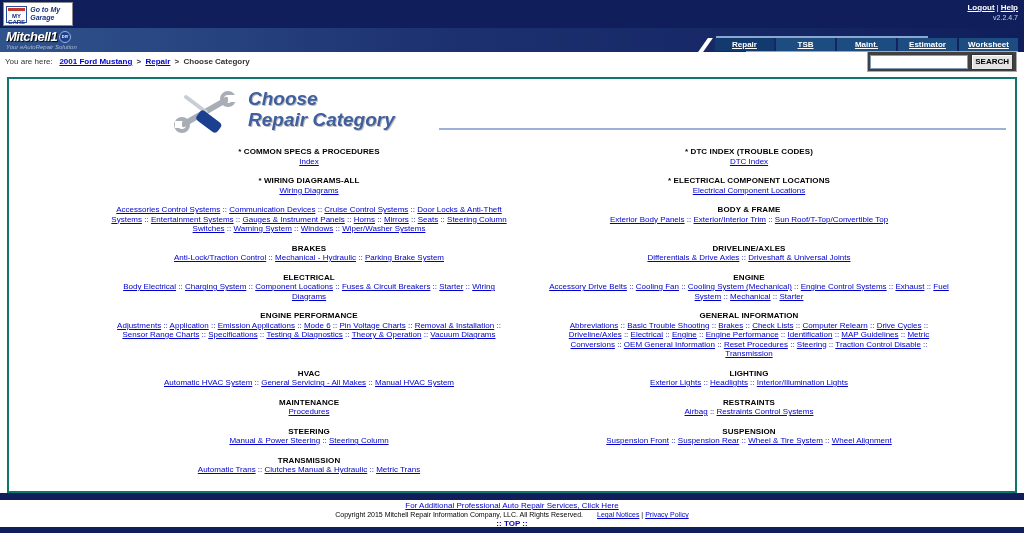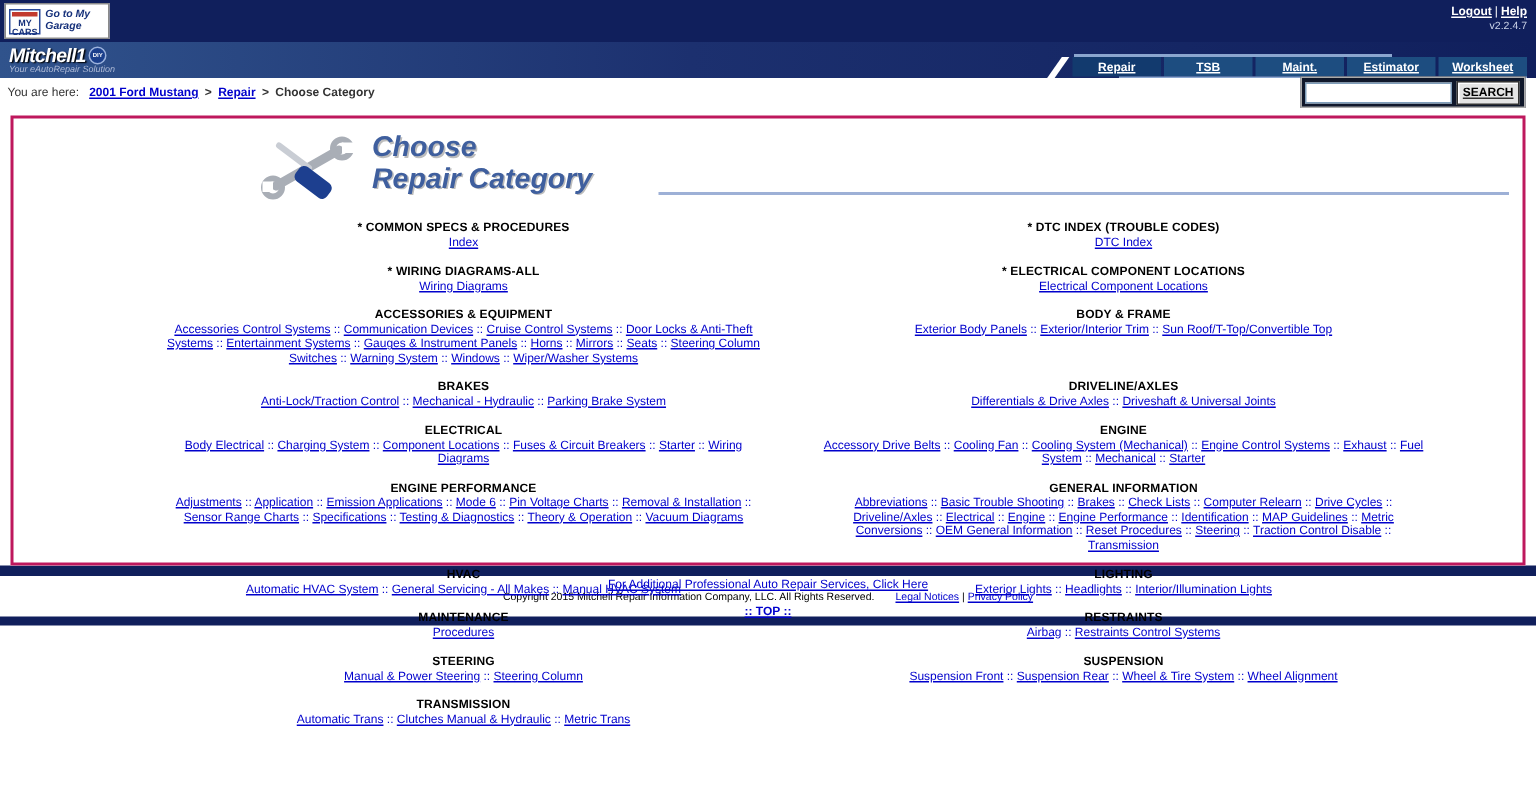--- a/index.html
+++ b/index.html
@@ -55,34 +55,34 @@
   }
   .tab.active { background:var(--tab-active); }
   
   .crumbrow { height:25px; position:relative; padding:5px 0 0 5px; font-size:8px; color:#333; }
   .crumbrow .prefix { font-weight:normal; color:#333; }
   .crumbrow a { color:var(--link); font-weight:bold; text-decoration:underline; cursor:pointer; }
   .crumbrow .bc-sep { font-weight:bold; color:#333; padding:0 2px; }
   .crumbrow .current { font-weight:bold; color:#333; }
   .searchbox {
     position:absolute; right:7px; top:-1px; width:150px; height:21px;
-    background:#0f172a; border:1px solid #aaa; display:flex; align-items:center;
-    gap:3px; padding:0 3px; justify-content:flex-end;text-decoration:underline;
+    background:#404040; border:1px solid #aaa; display:flex; align-items:center;
+    gap:3px; padding:0 3px; justify-content:flex-end;
   }
   .searchbox input {
     width:98px; height:14px; border:1px solid #7f9db9; font-size:9px; padding:0 2px;
     font-family:"Liberation Sans", sans-serif;
   }
   .searchbox button {
     height:16px; background:#e4e4e4; border:1px solid #333; box-shadow:inset 1px 1px 0 #fff;
     font-size:8px; font-weight:bold; font-family:"Liberation Sans", sans-serif;
     padding:0 3px; cursor:pointer;
   }
   
-  .panel { margin:0 7px; height:300px; border:2px solid #be185d; background:#fff; position:relative; }
+  .panel { margin:0 7px; height:416px; border:2px solid #0f766e; background:#fff; position:relative; }
   .pheader { height:52px; padding:9px 0 0 163px; display:flex; gap:10px; align-items:flex-start; }
   .tools-icon { flex:0 0 auto; }
   .ptitle { font-size:19px; font-weight:bold; font-style:italic; color:var(--title-blue); line-height:21px; text-shadow:1px 1px 0 #bdbdbd; }
   .hrule { position:absolute; top:49px; left:430px; right:9px; height:2px; background:#9db0d6; }
   .catgrid { display:grid; grid-template-columns:440px 440px; padding:16px 0 0 100px; }
   .cat-cell { margin-bottom:10px; padding-right:40px; font-size:8px; line-height:9.5px;text-align:center; }
   .cat-title { font-weight:bold; color:#000; letter-spacing:0.1px; }
   .cat-links a { color:var(--link); text-decoration:underline; cursor:pointer; }
   .cat-links .sep { color:var(--link); }
   
@@ -177,21 +177,20 @@
       </div>
       <div class="cat-cell">
         <div class="cat-title">* WIRING DIAGRAMS-ALL</div>
         <div class="cat-links"><a>Wiring Diagrams</a></div>
       </div>
       <div class="cat-cell">
         <div class="cat-title">* ELECTRICAL COMPONENT LOCATIONS</div>
         <div class="cat-links"><a>Electrical Component Locations</a></div>
       </div>
       <div class="cat-cell">
-        <div class="cat-title">ACCESSORIES &amp; EQUIPMENT</div>
         <div class="cat-links"><a>Accessories Control Systems</a><span class="sep"> :: </span><a>Communication Devices</a><span class="sep"> :: </span><a>Cruise Control Systems</a><span class="sep"> :: </span><a>Door Locks &amp; Anti-Theft Systems</a><span class="sep"> :: </span><a>Entertainment Systems</a><span class="sep"> :: </span><a>Gauges &amp; Instrument Panels</a><span class="sep"> :: </span><a>Horns</a><span class="sep"> :: </span><a>Mirrors</a><span class="sep"> :: </span><a>Seats</a><span class="sep"> :: </span><a>Steering Column Switches</a><span class="sep"> :: </span><a>Warning System</a><span class="sep"> :: </span><a>Windows</a><span class="sep"> :: </span><a>Wiper/Washer Systems</a></div>
       </div>
       <div class="cat-cell">
         <div class="cat-title">BODY &amp; FRAME</div>
         <div class="cat-links"><a>Exterior Body Panels</a><span class="sep"> :: </span><a>Exterior/Interior Trim</a><span class="sep"> :: </span><a>Sun Roof/T-Top/Convertible Top</a></div>
       </div>
       <div class="cat-cell">
         <div class="cat-title">BRAKES</div>
         <div class="cat-links"><a>Anti-Lock/Traction Control</a><span class="sep"> :: </span><a>Mechanical - Hydraulic</a><span class="sep"> :: </span><a>Parking Brake System</a></div>
       </div>

